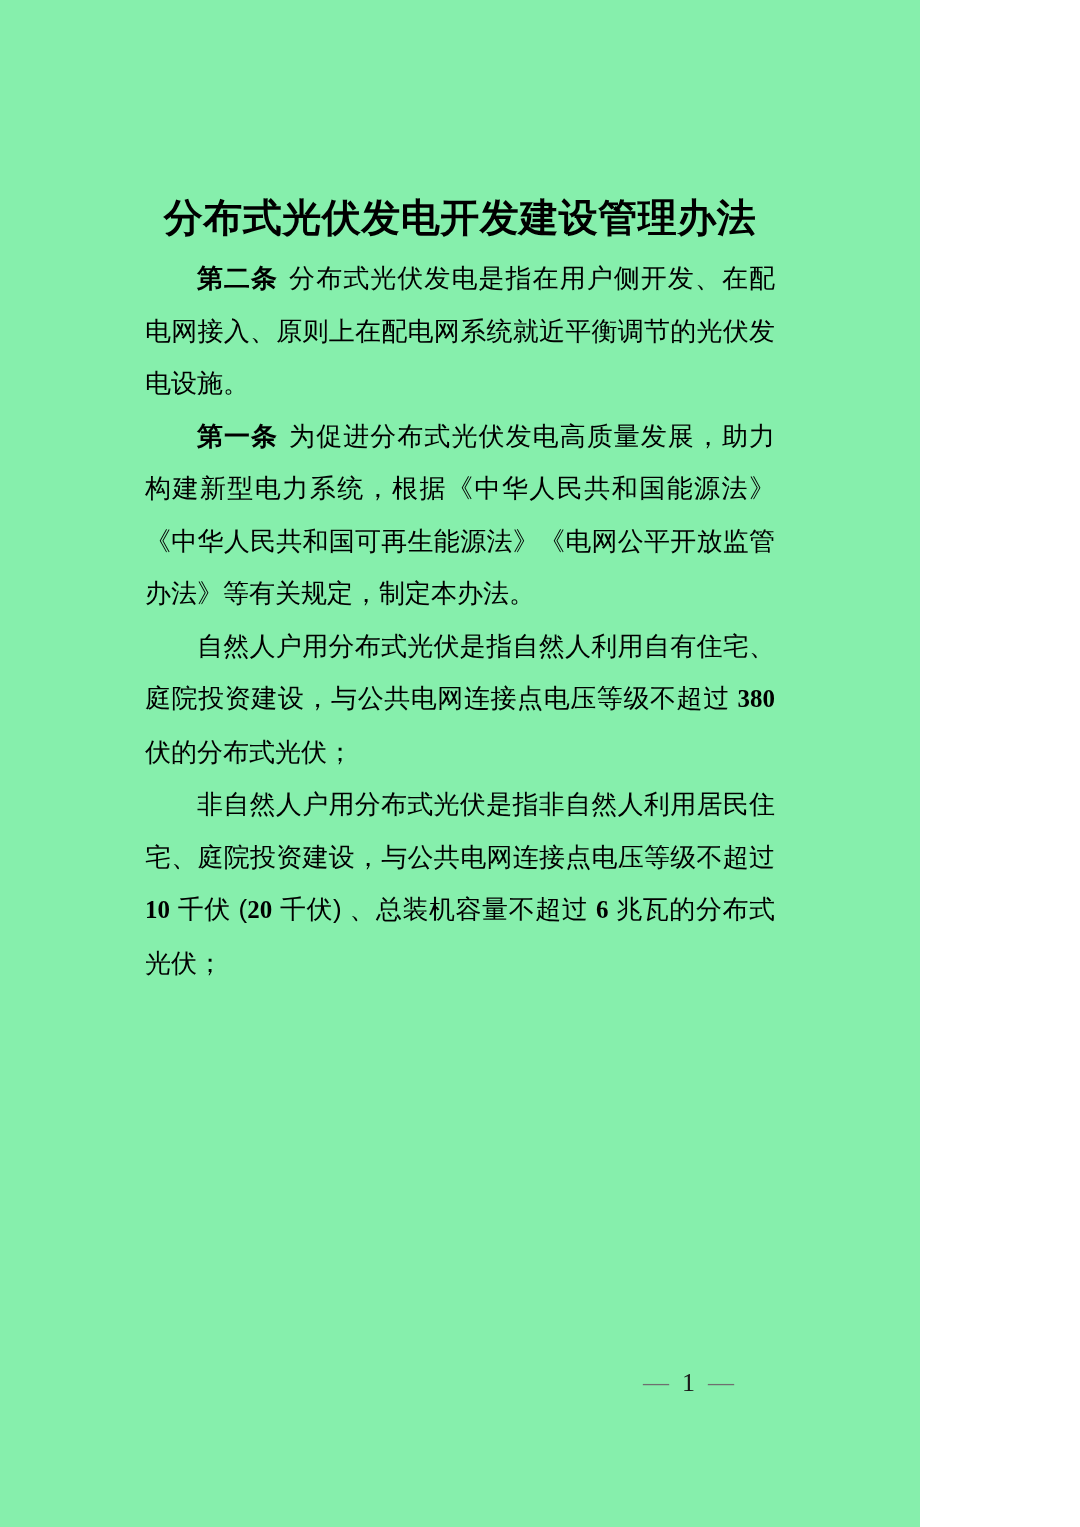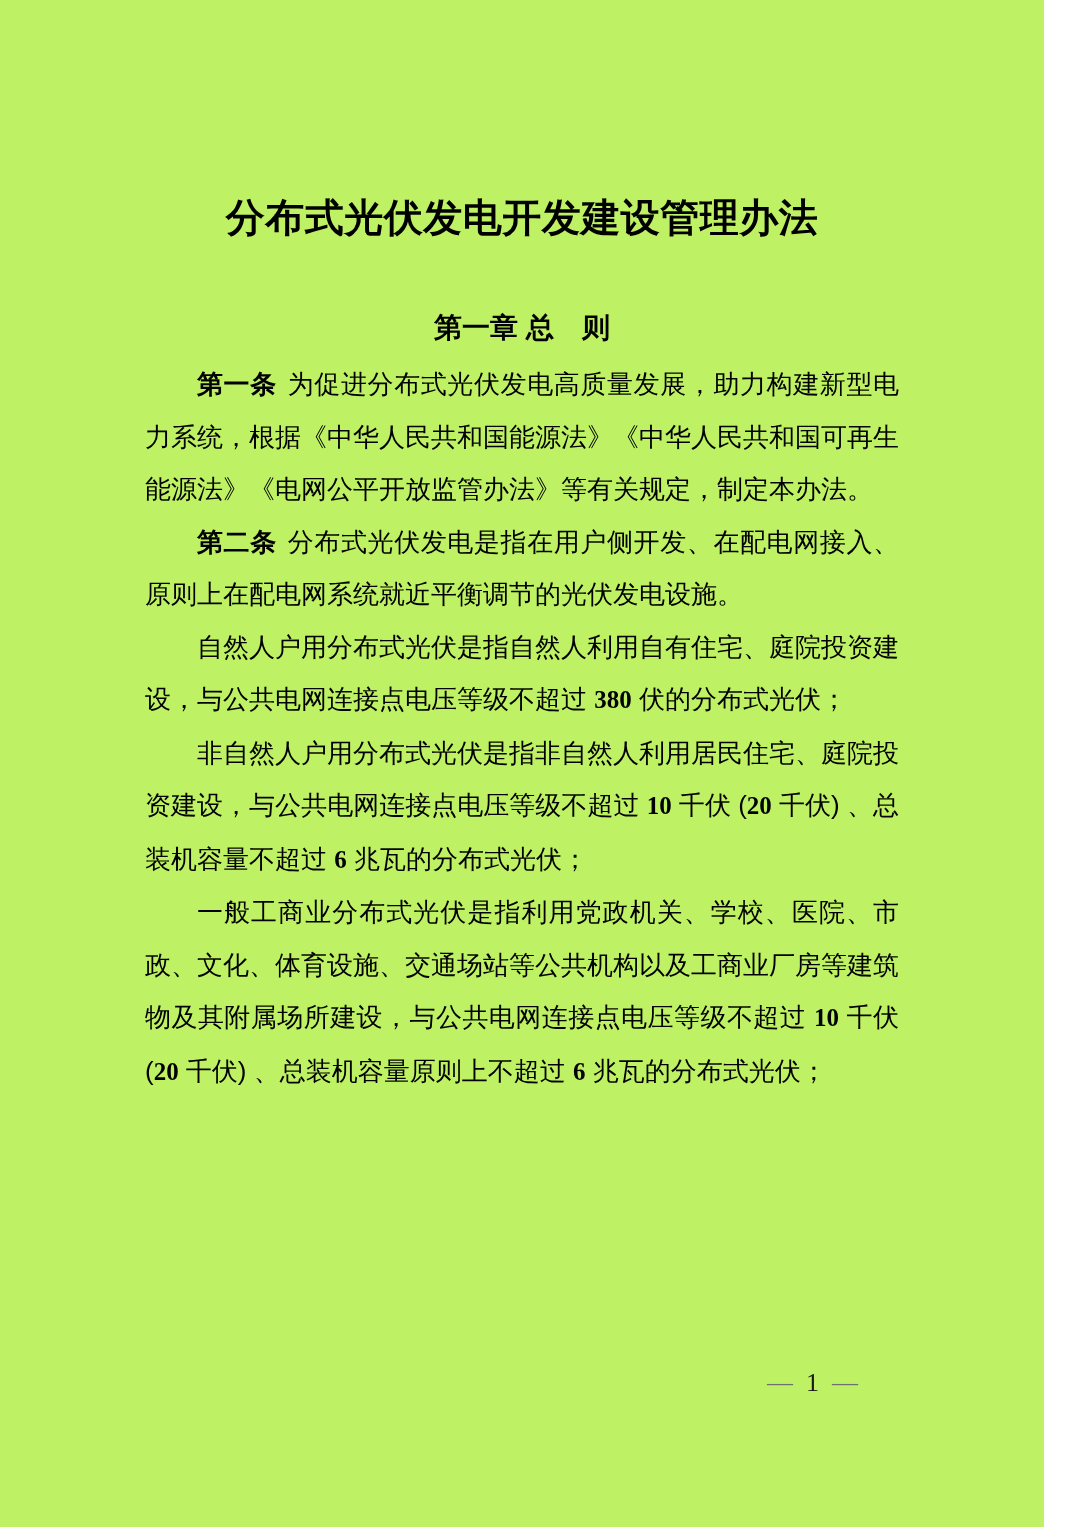--- a/index.html
+++ b/index.html
@@ -2,23 +2,23 @@
 <html><head>
 <meta charset="utf-8">
 <style>
   html, body {
     margin: 0;
     padding: 0;
     background: #ffffff;
   }
   .page {
     position: relative;
-    width: 1044px;
+    width: 920px;
     height: 1527px;
-    background: #bef264;
+    background: #86efac;
     overflow: hidden;
     font-family: "Liberation Sans", sans-serif;
     color: #000000;
   }
   .content {
     padding: 0 145px;
   }
   .doc-title {
     margin: 0;
     padding-top: 194px;
@@ -80,31 +80,29 @@
     font-family: "Liberation Serif", serif;
     margin: 0 13px;
   }
 </style>
 </head>
 <body>
 
 <div class="page">
   <div class="content">
     <h1 class="doc-title">分布式光伏发电开发建设管理办法</h1>
-    <h2 class="chapter-heading">第一章 总　则</h2>
     <div class="body-text" id="body-text">
+  <p class="para"><b class="article-label">第二条</b><span class="para-text">分布式光伏发电是指在用户侧开发、在配电网接入、原则上在配电网系统就近平衡调节的光伏发电设施。</span></p>
+
   <p class="para"><b class="article-label">第一条</b><span class="para-text">为促进分布式光伏发电高质量发展，助力构建新型电力系统，根据《中华人民共和国能源法》《中华人民共和国可再生能源法》《电网公平开放监管办法》等有关规定，制定本办法。</span></p>
-
-  <p class="para"><b class="article-label">第二条</b><span class="para-text">分布式光伏发电是指在用户侧开发、在配电网接入、原则上在配电网系统就近平衡调节的光伏发电设施。</span></p>
 
 
 
   <p class="para"><span class="para-text">自然人户用分布式光伏是指自然人利用自有住宅、庭院投资建设，与公共电网连接点电压等级不超过 <span class="latin">380</span> 伏的分布式光伏；</span></p>
 
   <p class="para"><span class="para-text">非自然人户用分布式光伏是指非自然人利用居民住宅、庭院投资建设，与公共电网连接点电压等级不超过 <span class="latin">10</span> 千伏 (<span class="latin">20</span> 千伏) 、总装机容量不超过 <span class="latin">6</span> 兆瓦的分布式光伏；</span></p>
 
-  <p class="para"><span class="para-text">一般工商业分布式光伏是指利用党政机关、学校、医院、市政、文化、体育设施、交通场站等公共机构以及工商业厂房等建筑物及其附属场所建设，与公共电网连接点电压等级不超过 <span class="latin">10</span> 千伏 (<span class="latin">20</span> 千伏) 、总装机容量原则上不超过 <span class="latin">6</span> 兆瓦的分布式光伏；</span></p>
 </div>
   </div>
   <div class="page-number">
     <span class="pn-dash">—</span><span class="pn-num">1</span><span class="pn-dash">—</span>
   </div>
 </div>
 
 </body></html>

